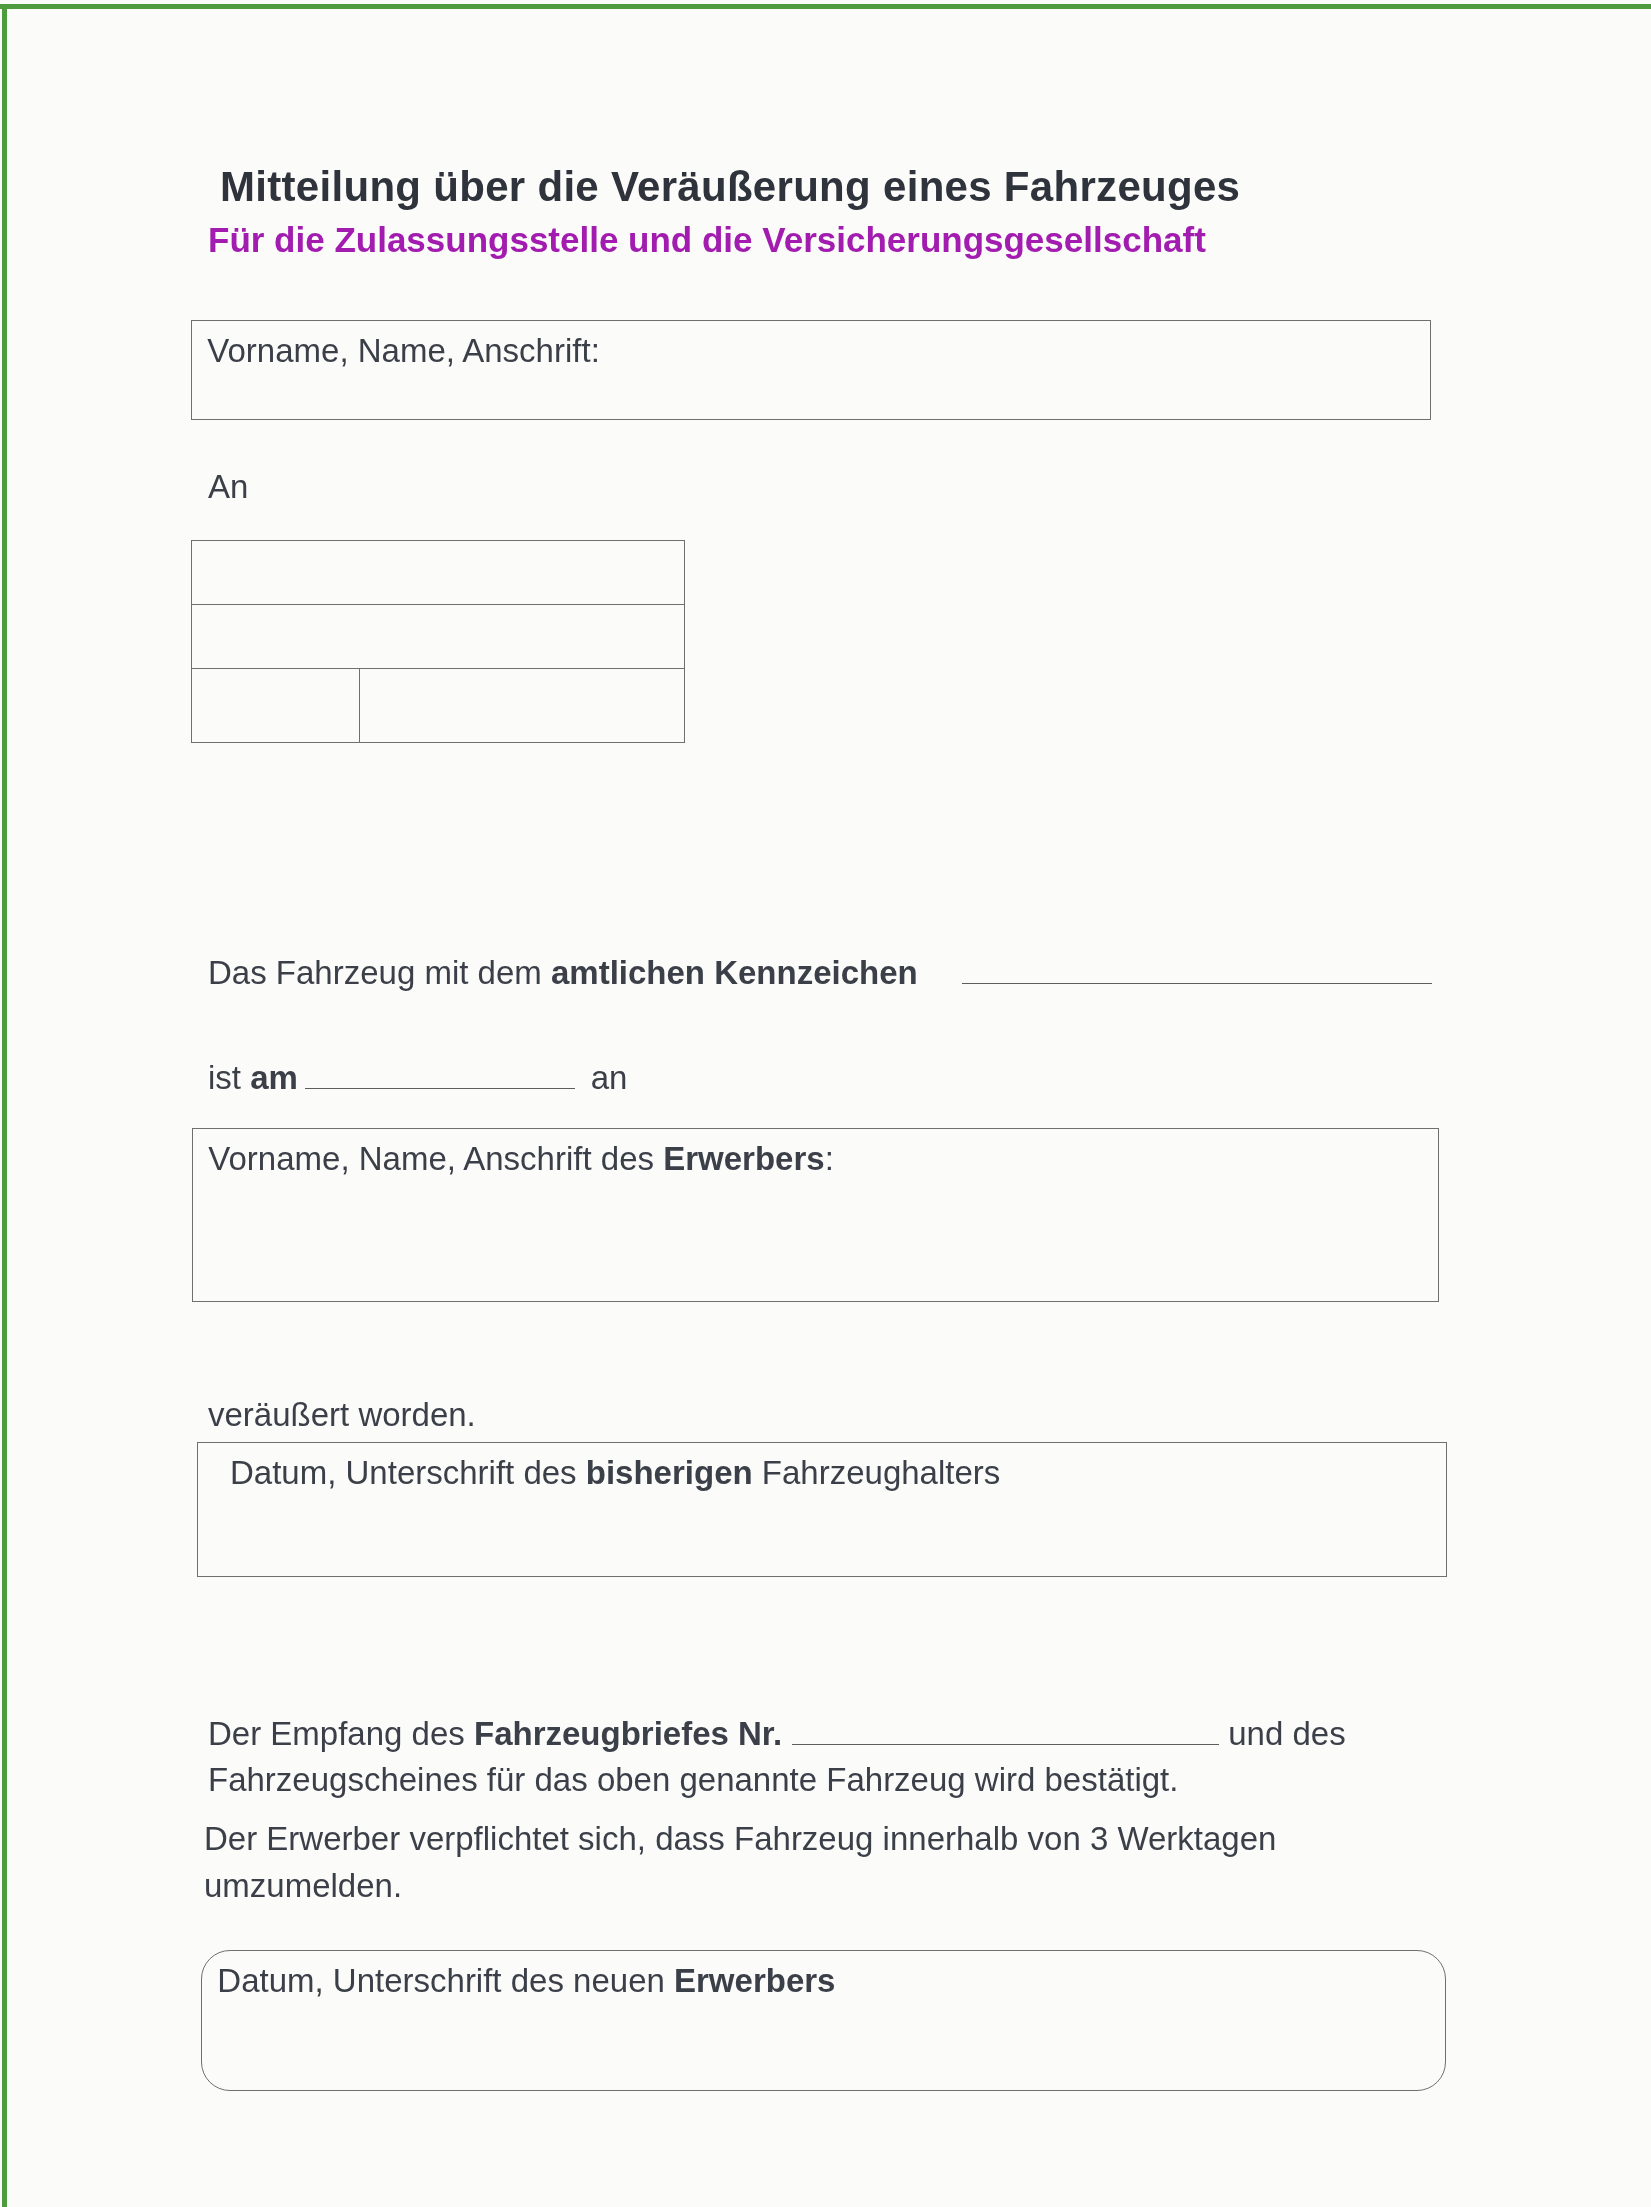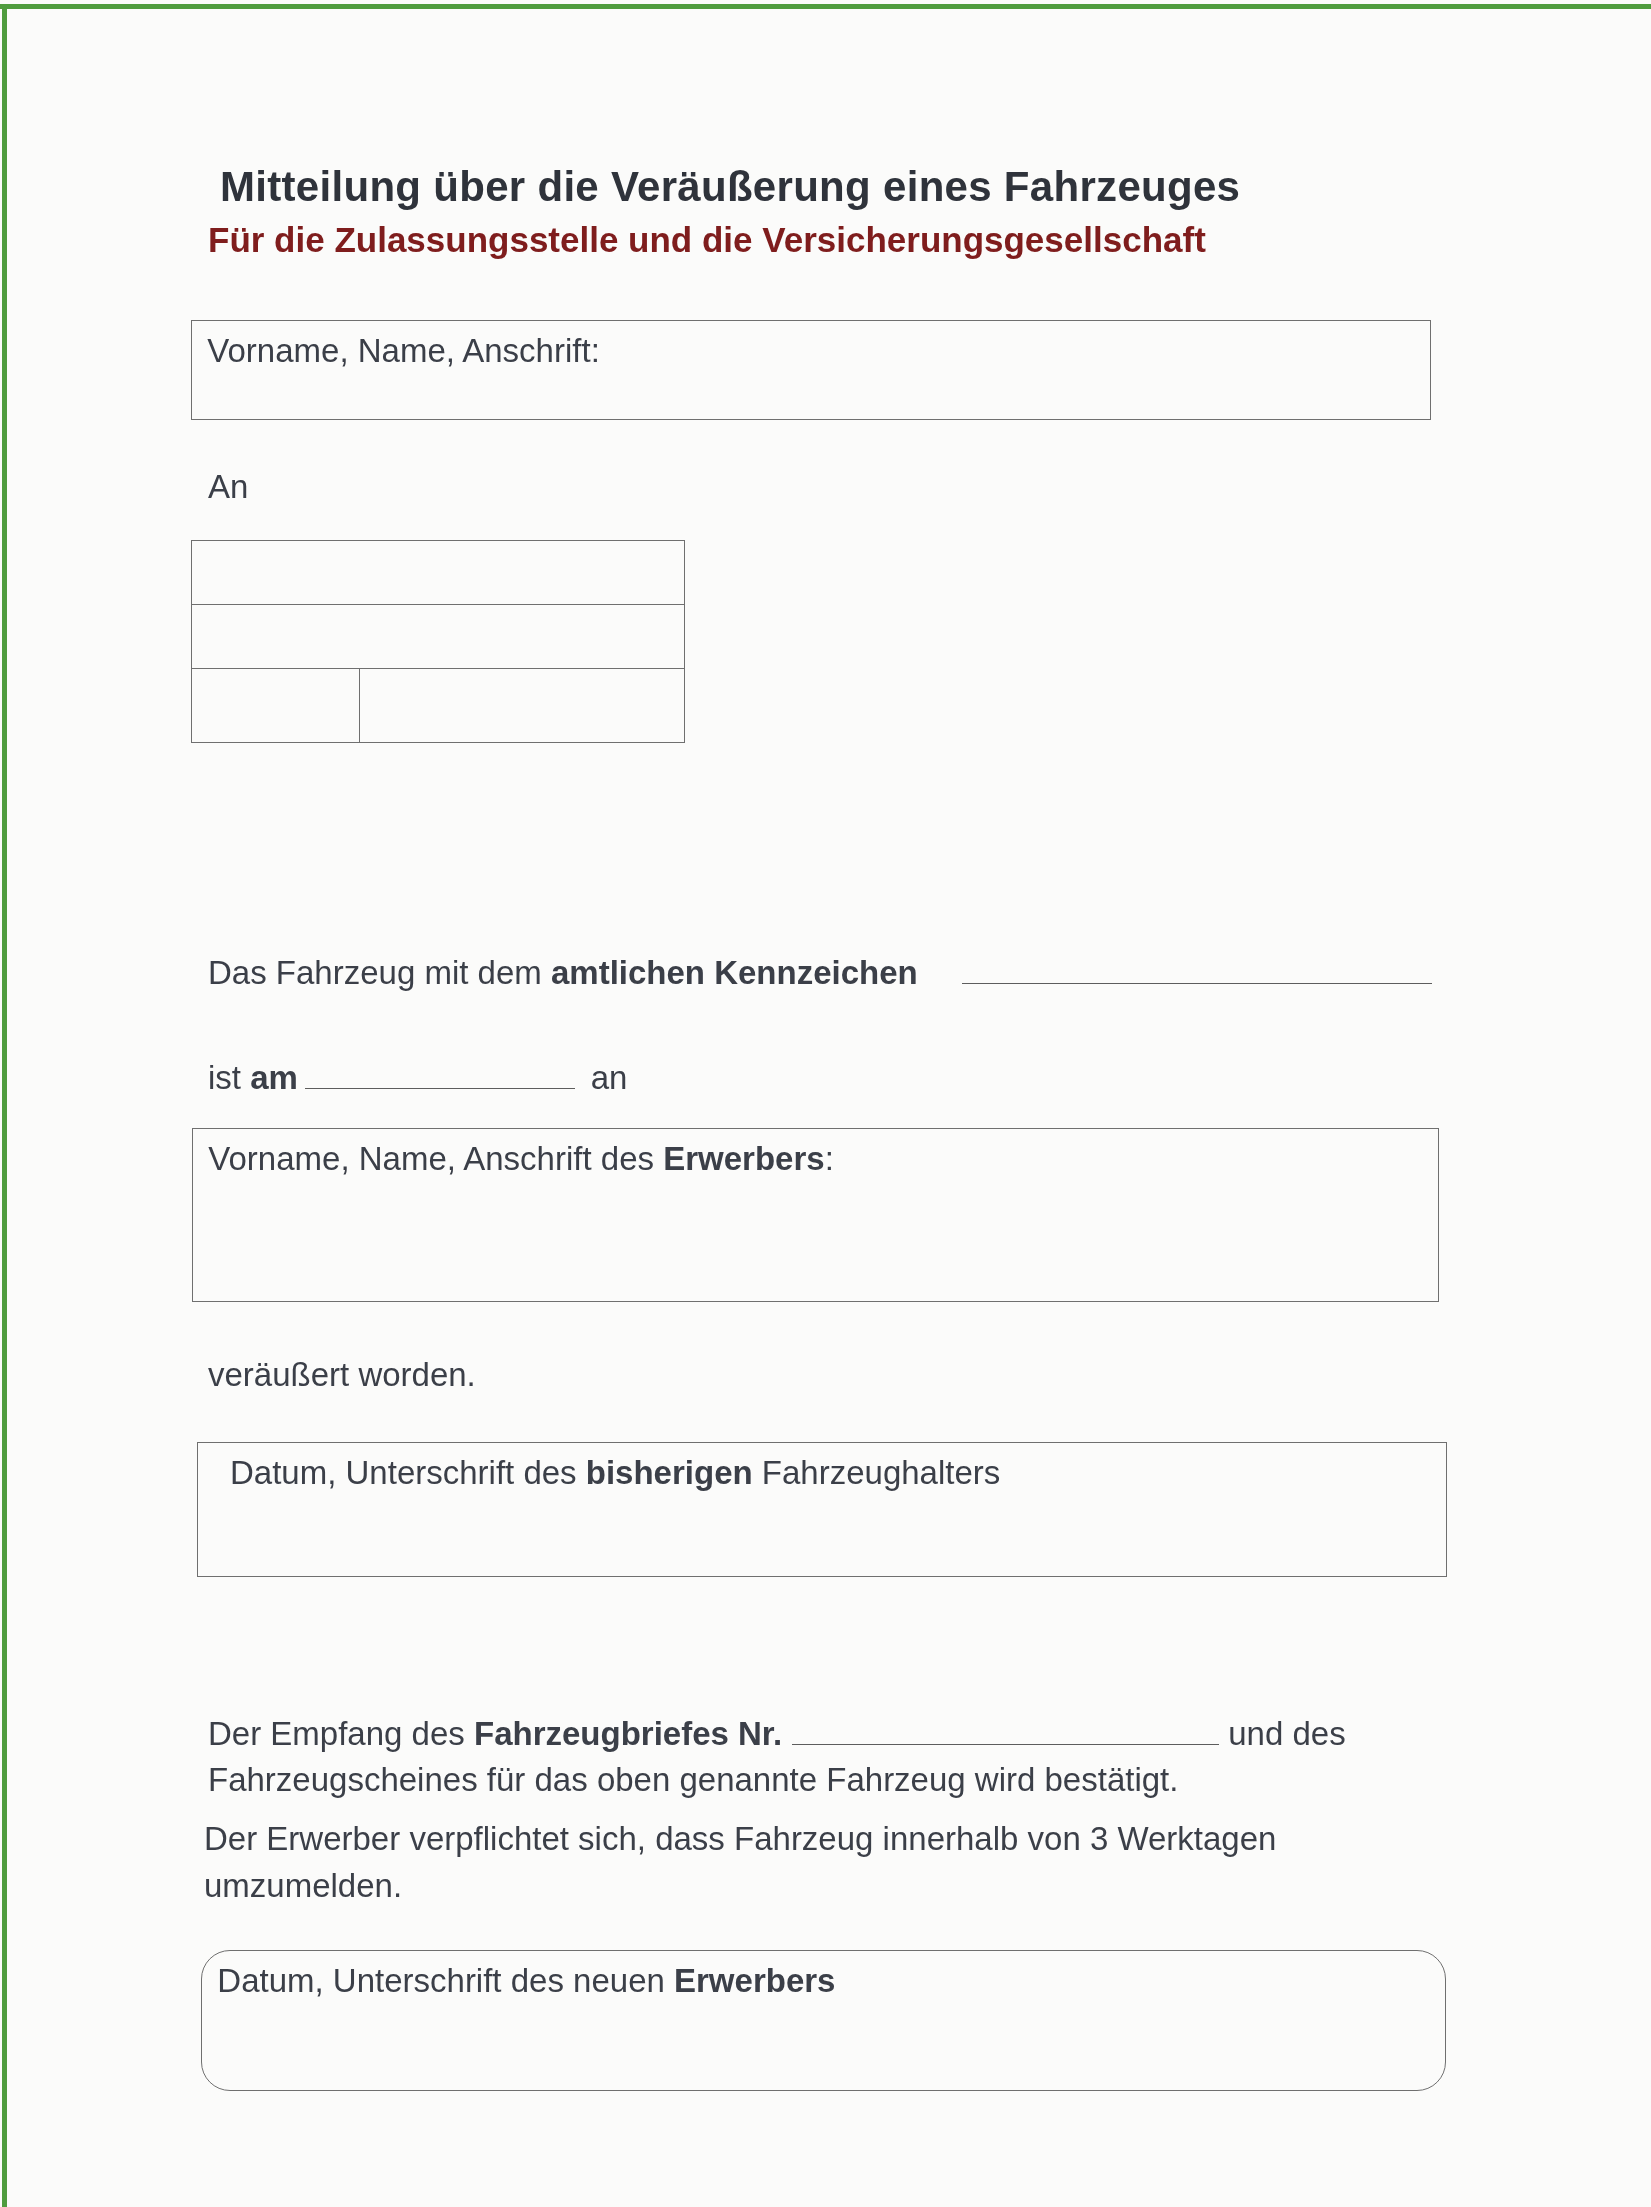--- a/index.html
+++ b/index.html
@@ -20,21 +20,21 @@
   }
   .green-top{position:absolute;top:3.8px;left:0;right:0;height:5.7px;background:var(--accent-green);}
   .green-left{position:absolute;top:3.8px;bottom:0;left:1.9px;width:4.8px;background:var(--accent-green);}
 
   .title{
     position:absolute;left:208px;top:151px;
     font-size:42px;font-weight:bold;color:#2f333b;letter-spacing:0.3px;margin:12px;
   }
   .subtitle{
     position:absolute;left:208px;top:220px;
-    font-size:35px;font-weight:bold;color:#7f1d1d;margin:0;
+    font-size:35px;font-weight:bold;color:#a21caf;margin:0;
   }
 
   .fieldbox{
     position:absolute;
     border:1.9px solid var(--box-border);
     box-sizing:border-box;
     font-size:33px;
     padding:8.6px 15.3px;
     line-height:1.3;
   }
@@ -50,21 +50,21 @@
     border:1.9px solid var(--box-border);box-sizing:border-box;
   }
   .recipient-table .row{height:64px;border-bottom:1.9px solid var(--box-border);box-sizing:border-box;}
   .recipient-table .row3{height:73px;border-bottom:none;display:flex;}
   .recipient-table .cell-l{width:168px;border-right:1.9px solid var(--box-border);box-sizing:border-box;}
   .recipient-table .cell-r{flex:1;}
 
   .sentence{position:absolute;font-size:33px;white-space:nowrap;}
   .s-vehicle{left:208px;top:954px;}
   .s-date{left:208px;top:1059px;}
-  .s-sold{left:208px;top:1356px;}
+  .s-sold{left:208px;top:1396px;}
   .s-receipt{left:208px;top:1711px;line-height:46px;white-space:normal;width:1243px;}
   .s-obligation{left:204px;top:1816px;font-weight:normal;width:1080px;white-space:normal;line-height:1.42;}
 
   .blank{
     display:inline-block;
     border-bottom:1.9px solid var(--line);
     height:29px;
     vertical-align:baseline;
   }
   .blank-kennzeichen{width:470px;margin-left:44px;}

